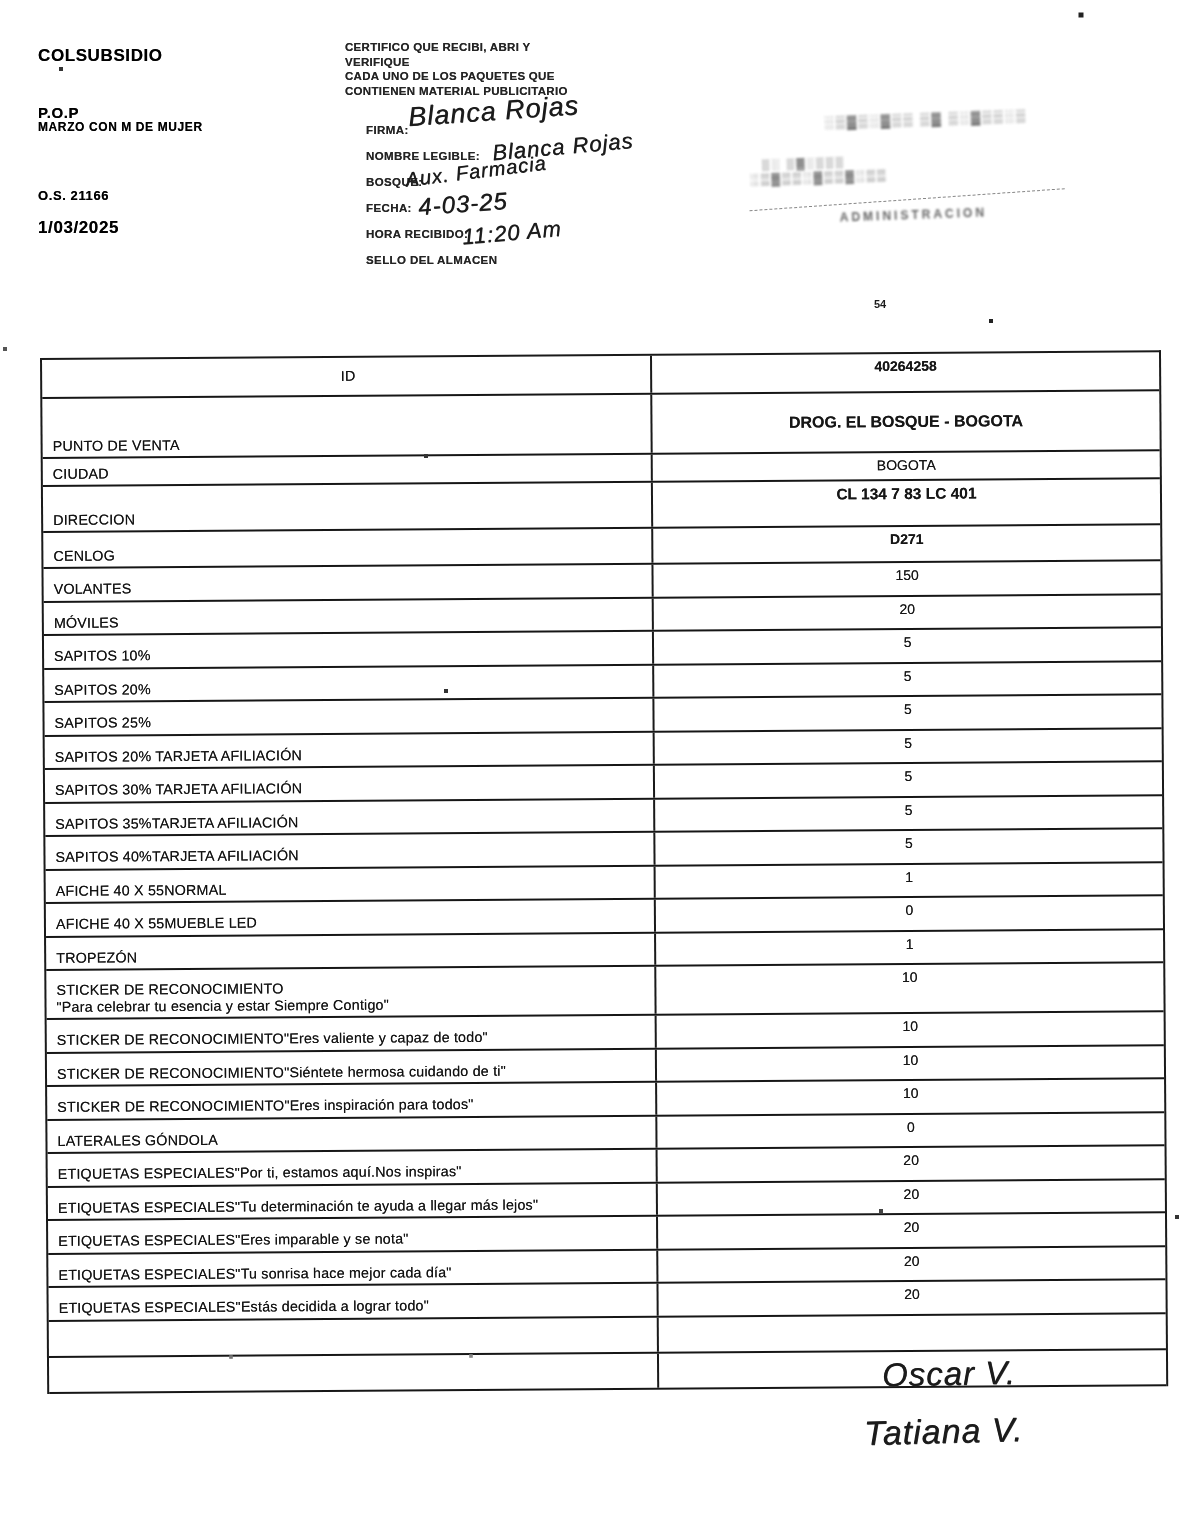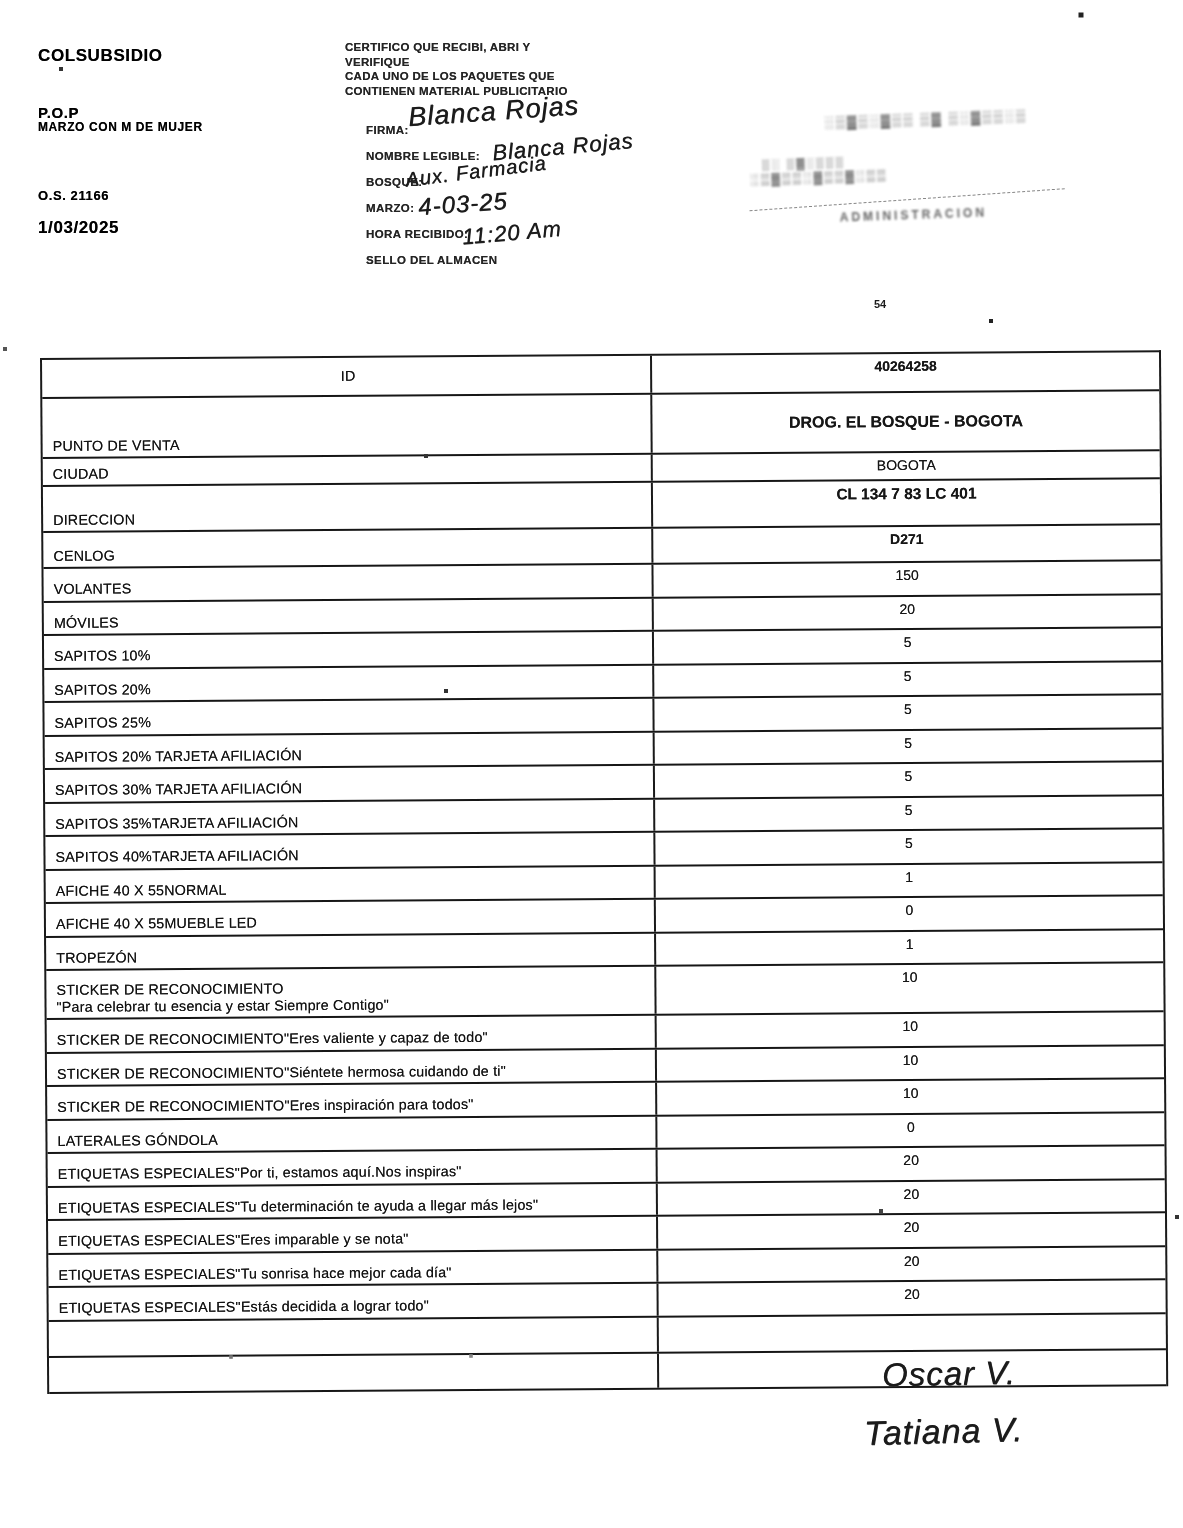--- a/index.html
+++ b/index.html
@@ -106,21 +106,21 @@
 <div class="abs brand-line" id="os-date">1/03/2025</div>
 
 <div class="abs" id="certification">CERTIFICO QUE RECIBI, ABRI Y
 VERIFIQUE
 CADA UNO DE LOS PAQUETES QUE
 CONTIENEN MATERIAL PUBLICITARIO</div>
 <div class="abs" id="form-fields">
     <div class="field-label">FIRMA:</div>
     <div class="field-label">NOMBRE LEGIBLE:</div>
     <div class="field-label">BOSQUE:</div>
-    <div class="field-label">MARZO:</div>
+    <div class="field-label">FECHA:</div>
     <div class="field-label">HORA RECIBIDO:</div>
     <div class="field-label">SELLO DEL ALMACEN</div>
   </div>
 
 <div class="abs hand" id="hand-firma">Blanca Rojas</div>
 <div class="abs hand" id="hand-nombre">Blanca Rojas</div>
 <div class="abs hand" id="hand-cargo">Aux. Farmacia</div>
 <div class="abs hand" id="hand-fecha">4-03-25</div>
 <div class="abs hand" id="hand-hora">11:20 Am</div>
 

